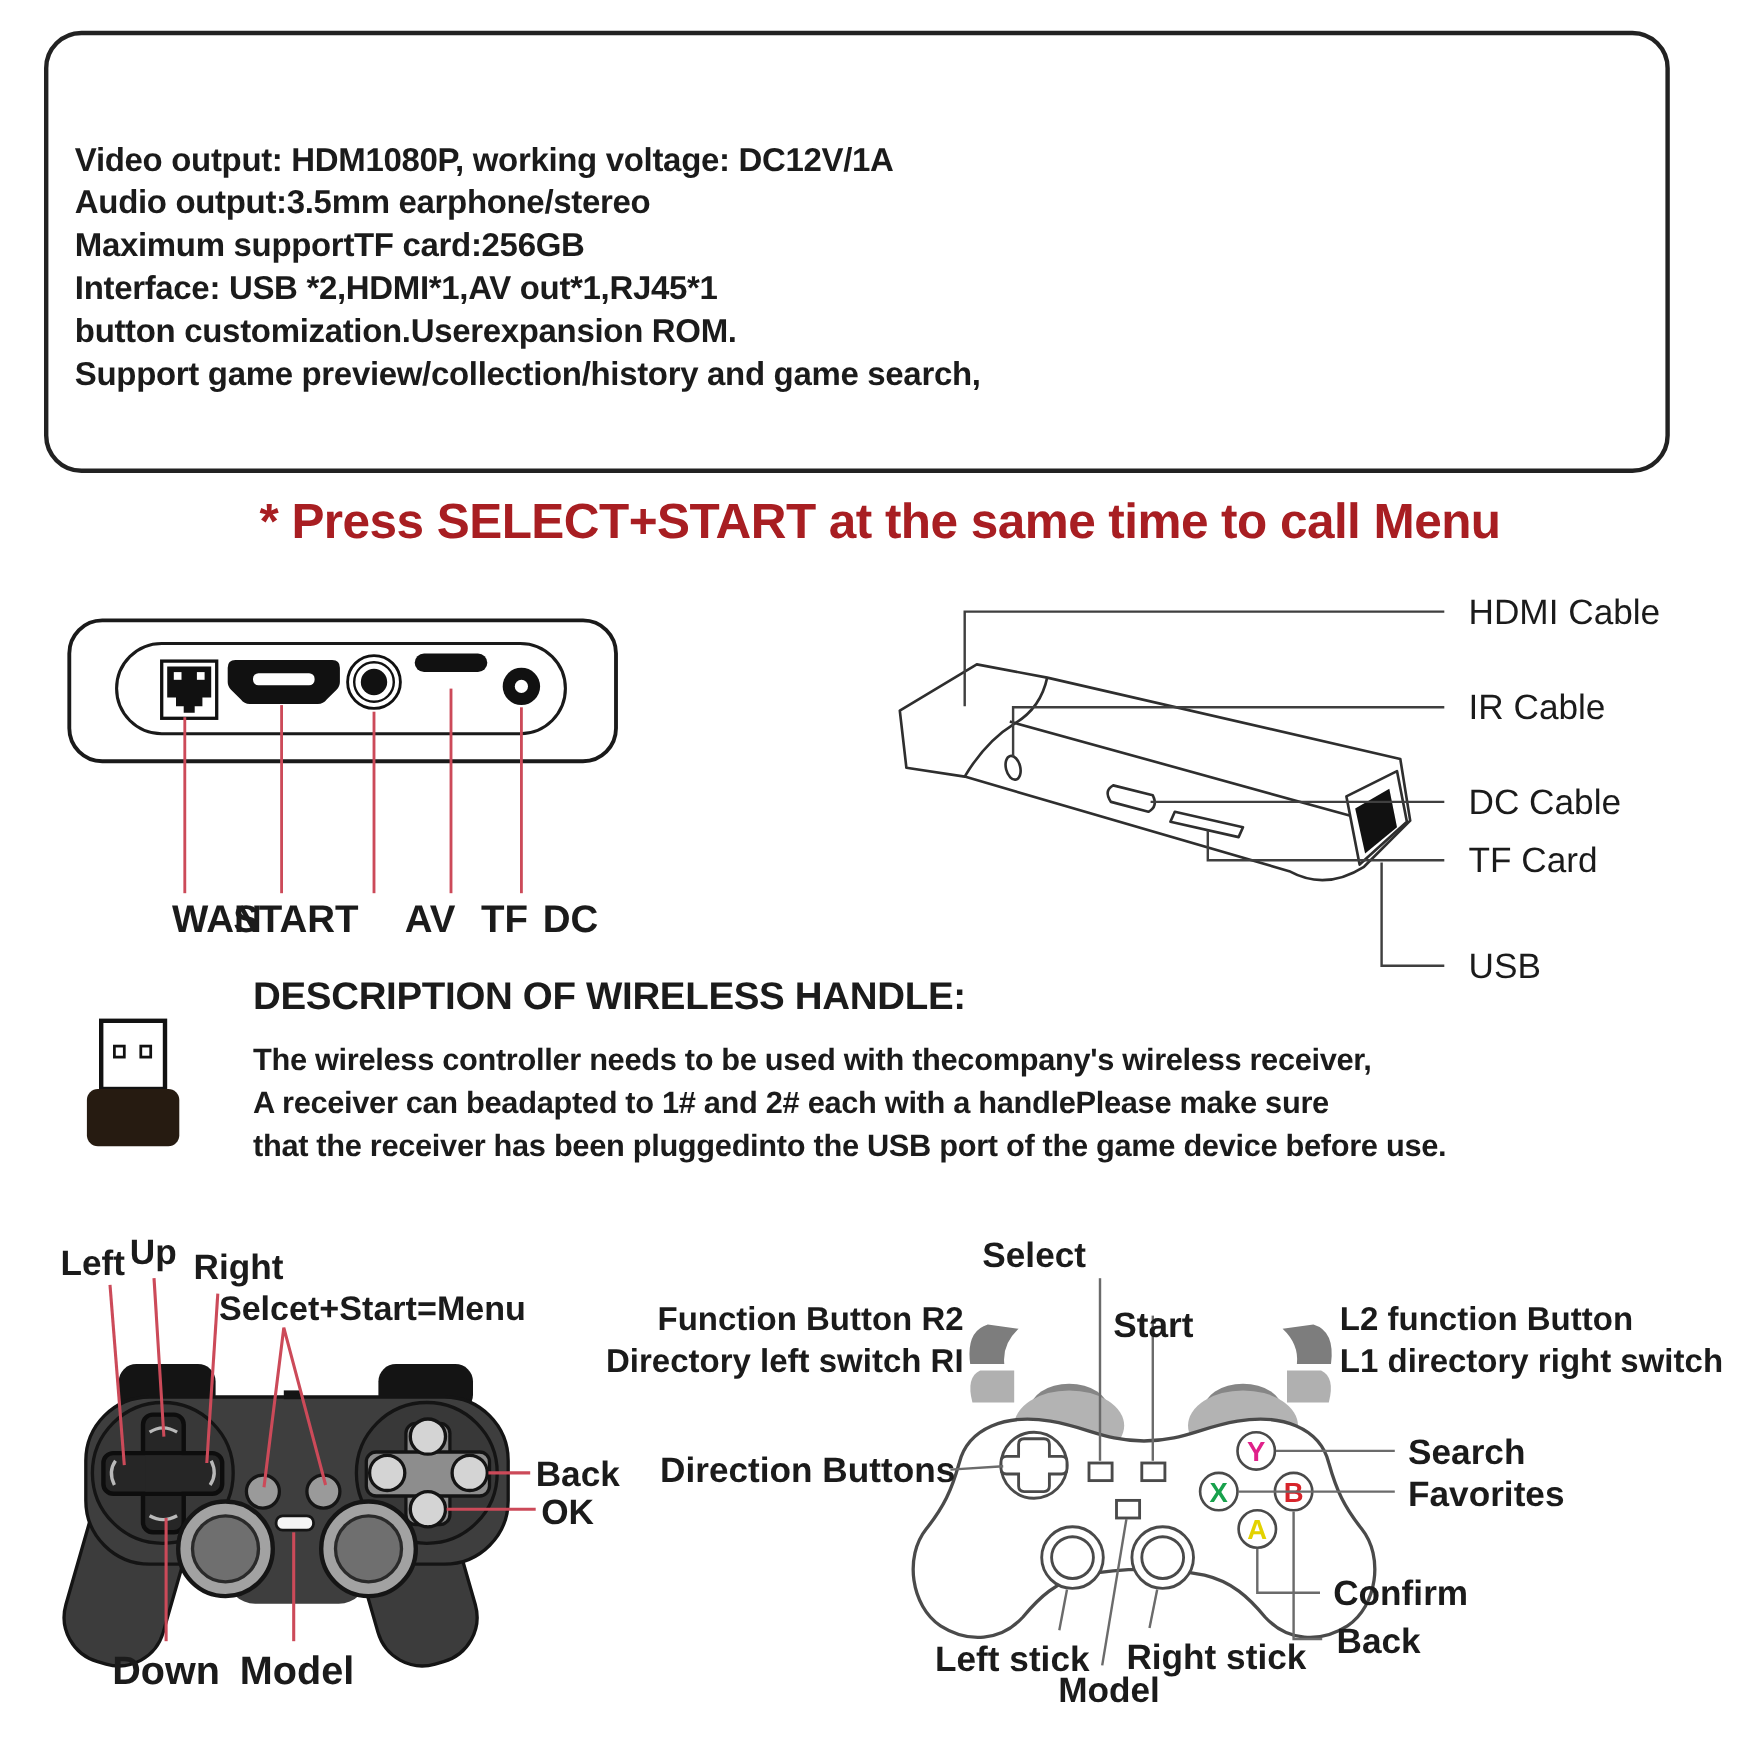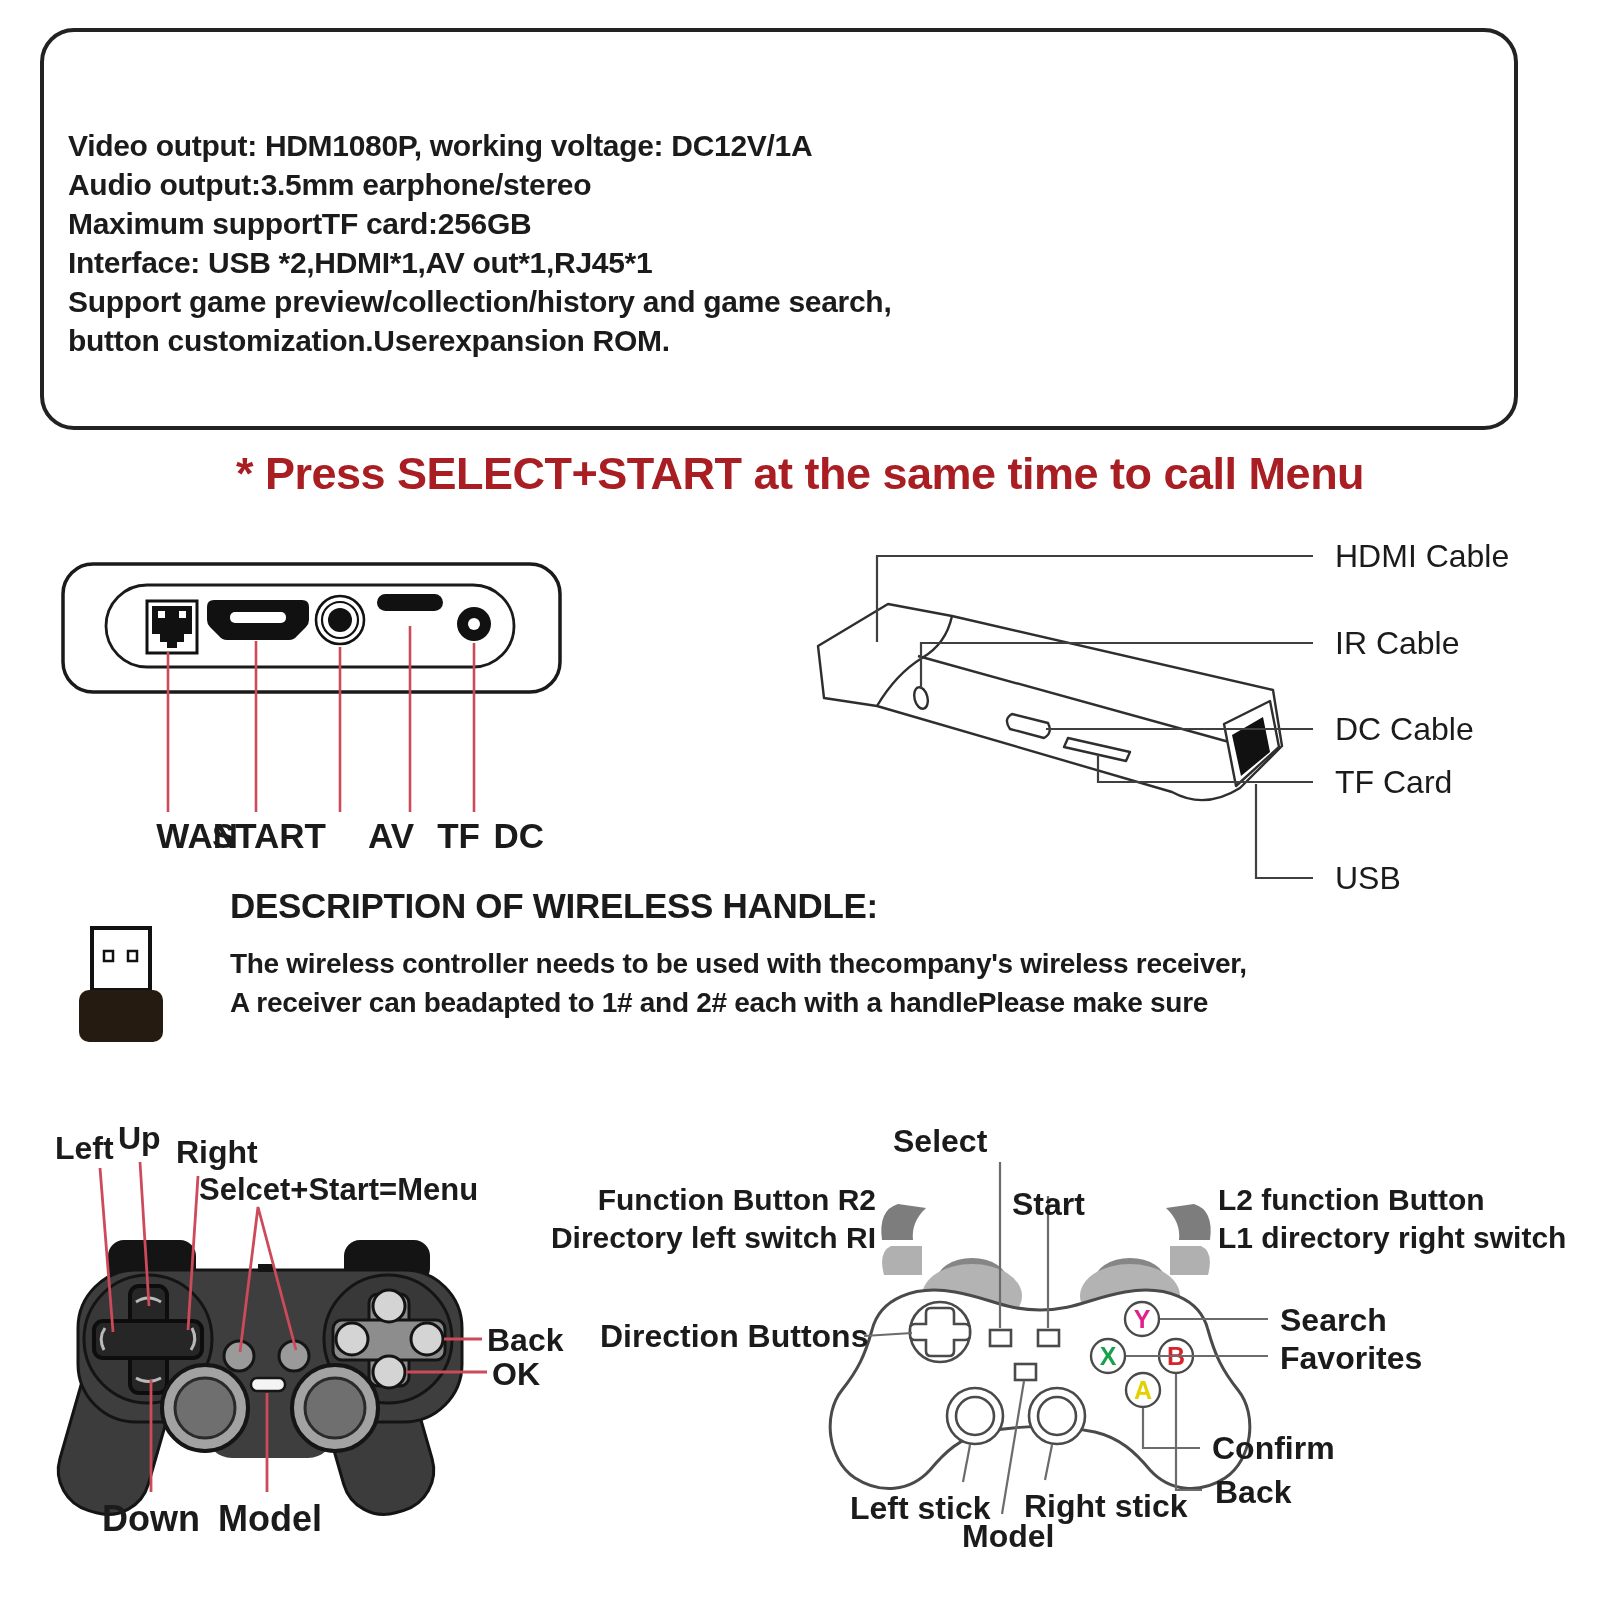--- a/index.html
+++ b/index.html
@@ -30,22 +30,22 @@
 <body>
 
 <div id="canvas">
 
   <div class="abs param-box"></div>
   <div class="abs param-lines">
     <div>Video output: HDM1080P, working voltage: DC12V/1A</div>
     <div>Audio output:3.5mm earphone/stereo</div>
     <div>Maximum supportTF card:256GB</div>
     <div>Interface: USB *2,HDMI*1,AV out*1,RJ45*1</div>
+    <div>button customization.Userexpansion ROM.</div>
     <div>Support game preview/collection/history and game search,</div>
-    <div>button customization.Userexpansion ROM.</div>
   </div>
 
   <div class="abs menu-note">* Press SELECT+START at the same time to call Menu</div>
 
   <svg style="left:50px;top:540px" width="540" height="290" viewBox="50 540 540 290">
     <rect x="63" y="564" width="497" height="128" rx="30" fill="#fff" stroke="#1a1a1a" stroke-width="3.5"></rect>
     <rect x="106" y="585" width="408" height="82" rx="41" fill="#fff" stroke="#1a1a1a" stroke-width="2.8"></rect>
 
     <g>
       <rect x="147" y="601" width="50" height="52" fill="#fff" stroke="#111" stroke-width="3"></rect>
@@ -115,20 +115,21 @@
     <rect x="92" y="928" width="58" height="62" fill="#fff" stroke="#111" stroke-width="4"></rect>
     <rect x="104" y="951" width="9" height="10" fill="#fff" stroke="#111" stroke-width="2.5"></rect>
     <rect x="128" y="951" width="9" height="10" fill="#fff" stroke="#111" stroke-width="2.5"></rect>
     <rect x="79" y="990" width="84" height="52" rx="10" fill="#261b11"></rect>
   </svg>
 
   <div class="abs wh-title">DESCRIPTION OF WIRELESS HANDLE:</div>
   <div class="abs wh-lines">
     <div>The wireless controller needs to be used with thecompany's wireless receiver,</div>
     <div>A receiver can beadapted to 1# and 2# each with a handlePlease make sure</div>
+    <div>that the receiver has been pluggedinto the USB port of the game device before use.</div>
   </div>
 
   <svg style="left:40px;top:1090px" width="560" height="470" viewBox="40 1090 560 470">
 
     <rect x="108" y="1240" width="88" height="44" rx="16" fill="#141414"></rect>
     <rect x="344" y="1240" width="86" height="44" rx="16" fill="#141414"></rect>
 
     <g fill="#3c3c3c" stroke="#141414" stroke-width="3">
       <rect x="70" y="1345" width="92" height="170" rx="42" transform="rotate(16 116 1430)"></rect>
       <rect x="330" y="1345" width="92" height="170" rx="42" transform="rotate(-16 376 1430)"></rect>

